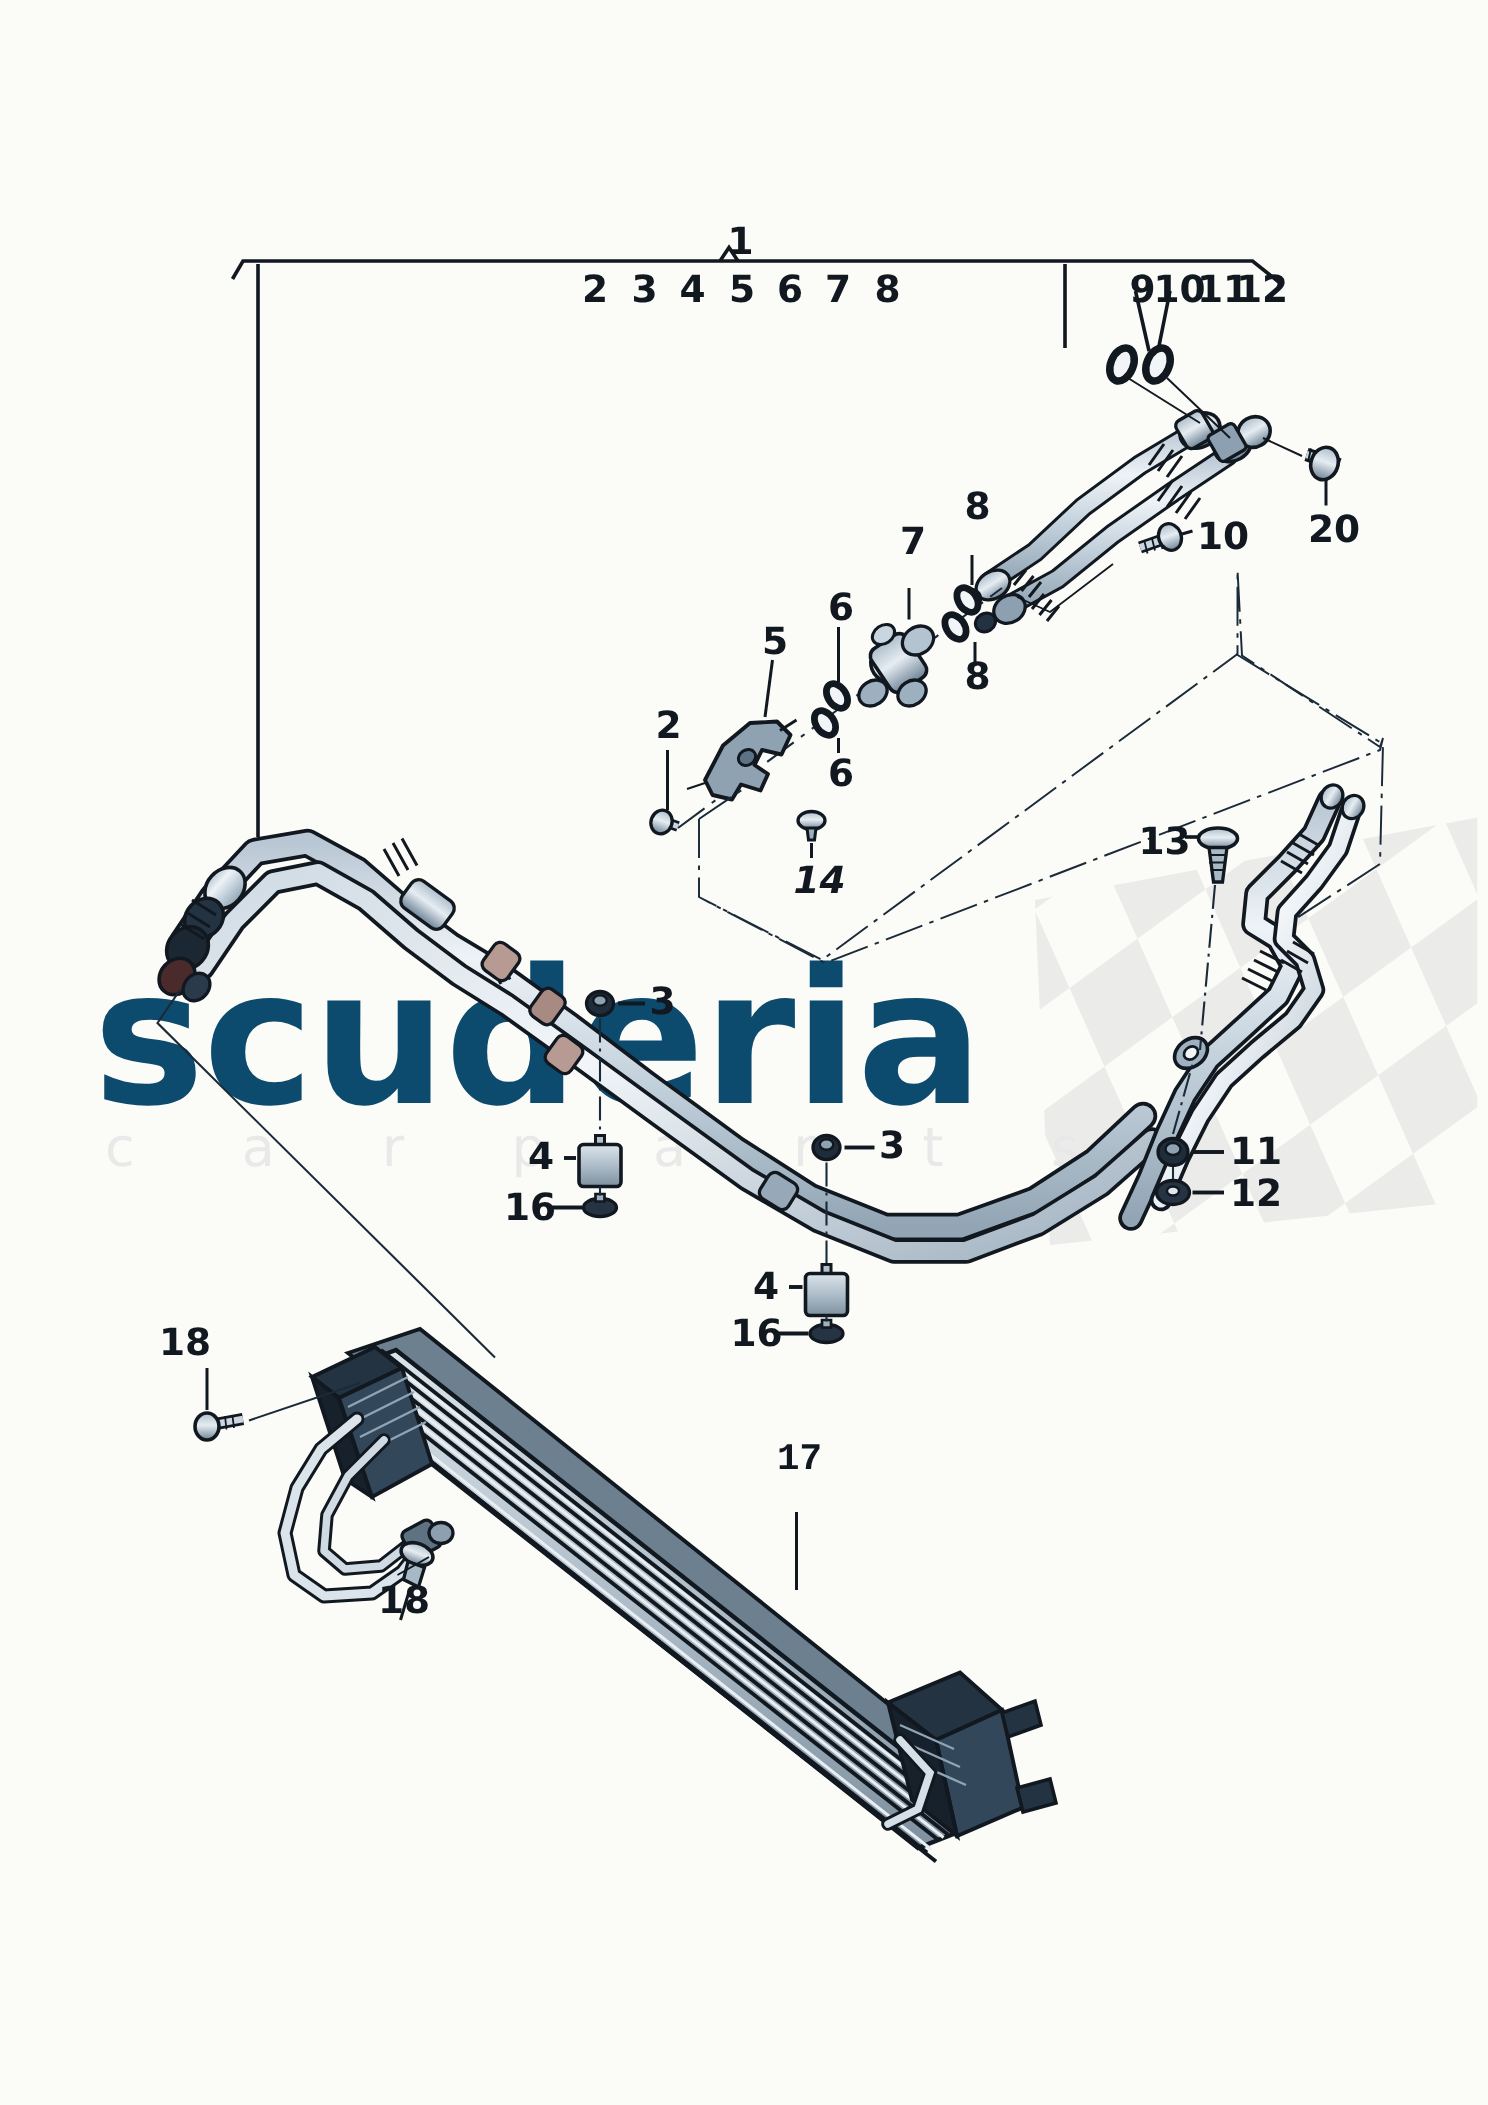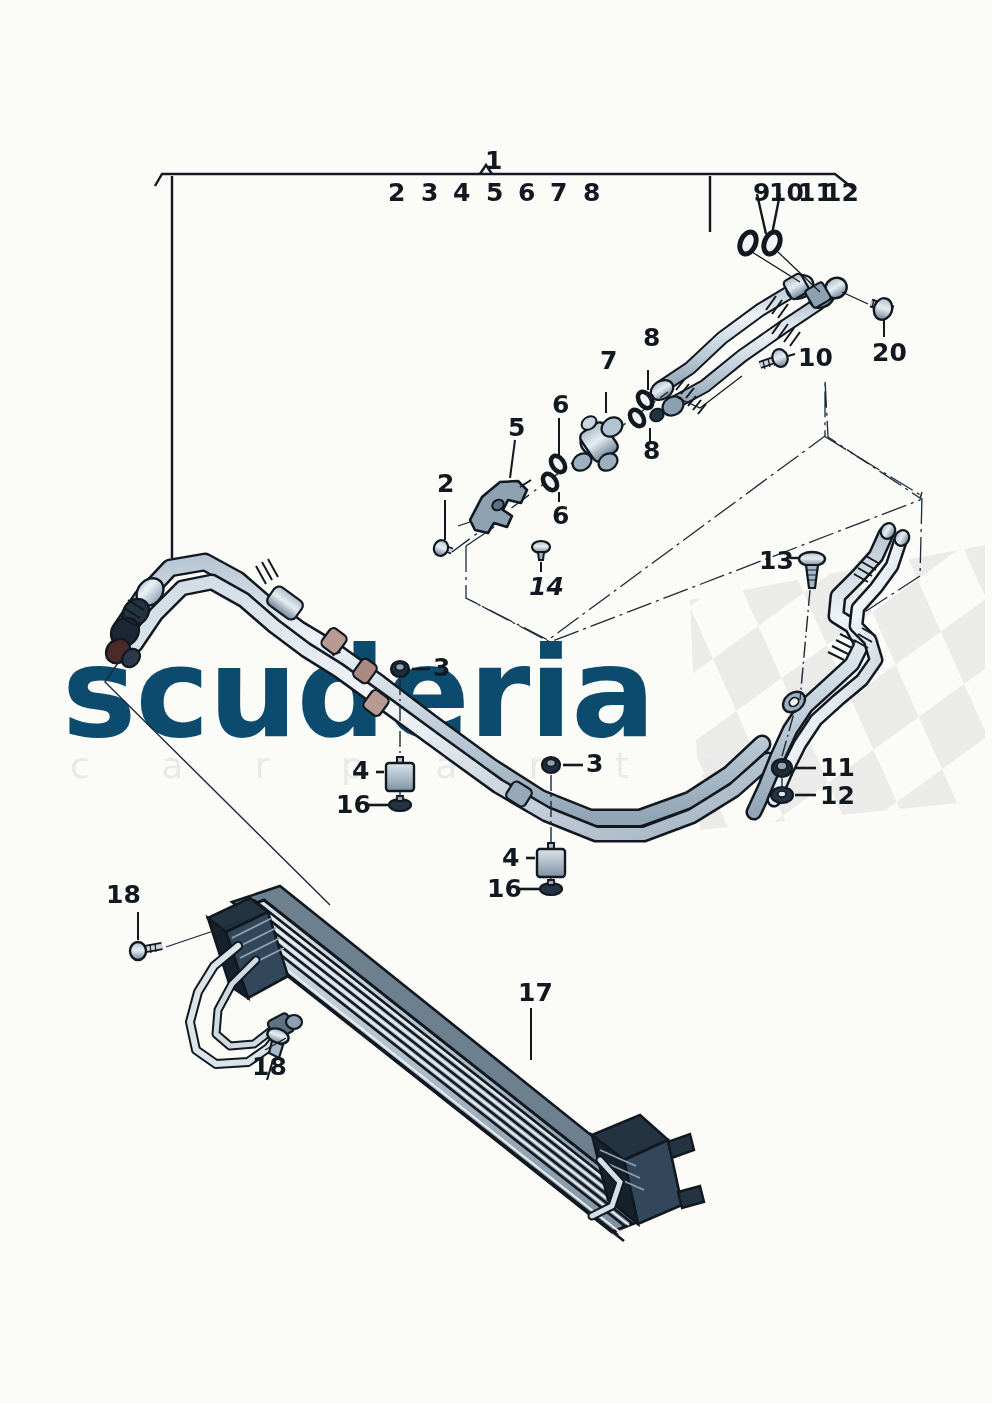--- a/index.html
+++ b/index.html
@@ -455,15 +455,15 @@
   <div class="lbl" style="left:586px;top:751px;">3</div>
   <div class="lbl" style="left:352px;top:758px;">4</div>
   <div class="lbl" style="left:336px;top:792px;">16</div>
   <div class="lbl" style="left:502px;top:845px;">4</div>
   <div class="lbl" style="left:487px;top:876px;">16</div>
   <div class="lbl" style="left:820px;top:755px;">11</div>
   <div class="lbl" style="left:820px;top:783px;">12</div>
 
   <div class="lbl" style="left:106px;top:882px;">18</div>
   <div class="lbl" style="left:252px;top:1054px;">18</div>
-  <div class="lbl" style="left:518px;top:980px;">17</div>
+  <div class="lbl" style="left:518px;top:960px;font-family:Liberation Mono, monospace;">17</div>
 
 </div>
 
 </body></html>

